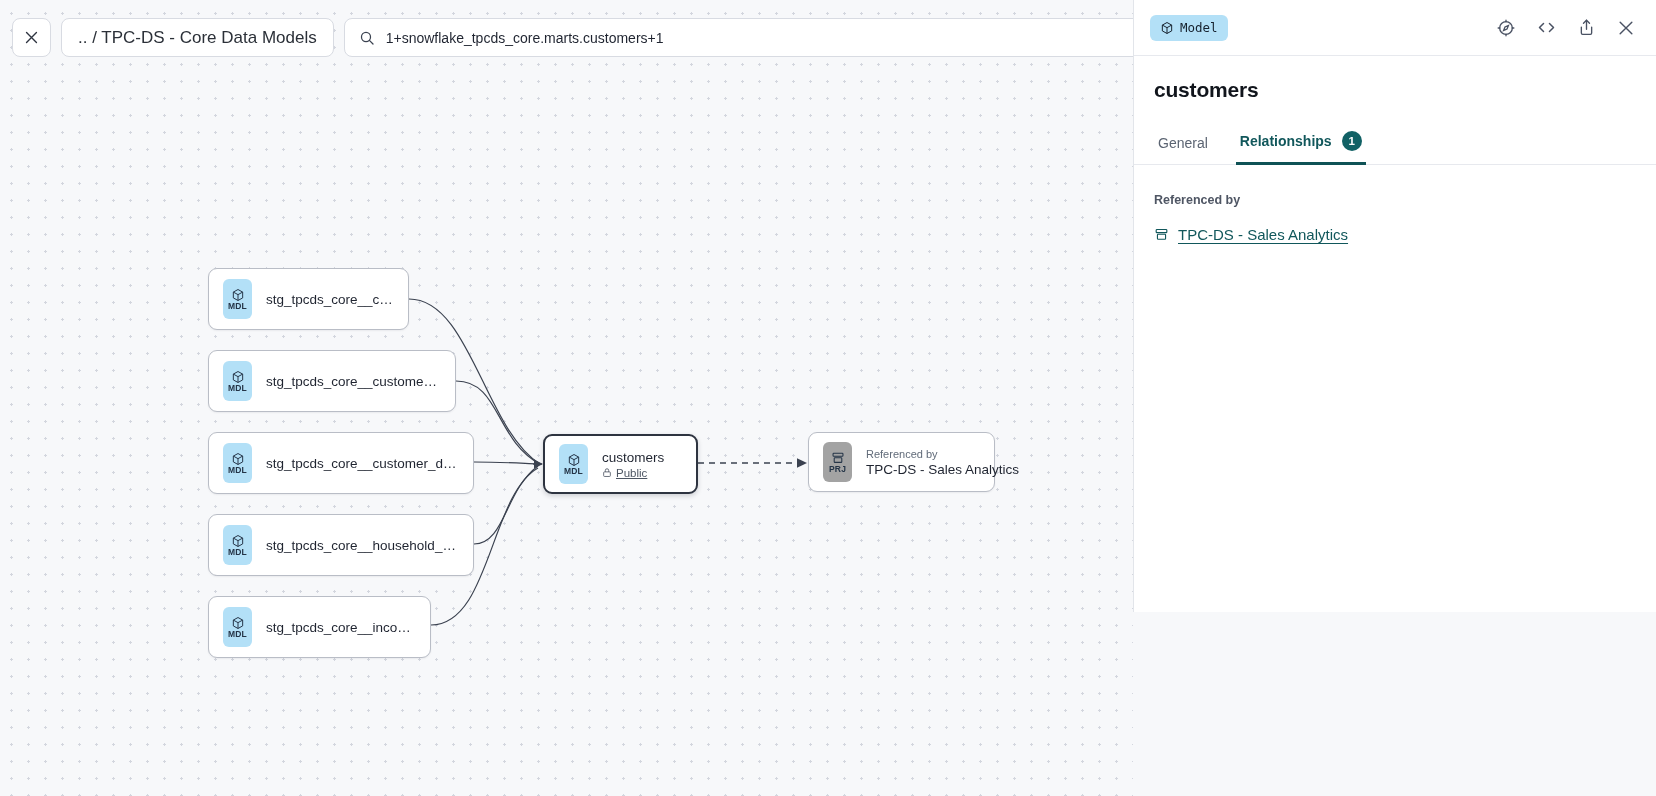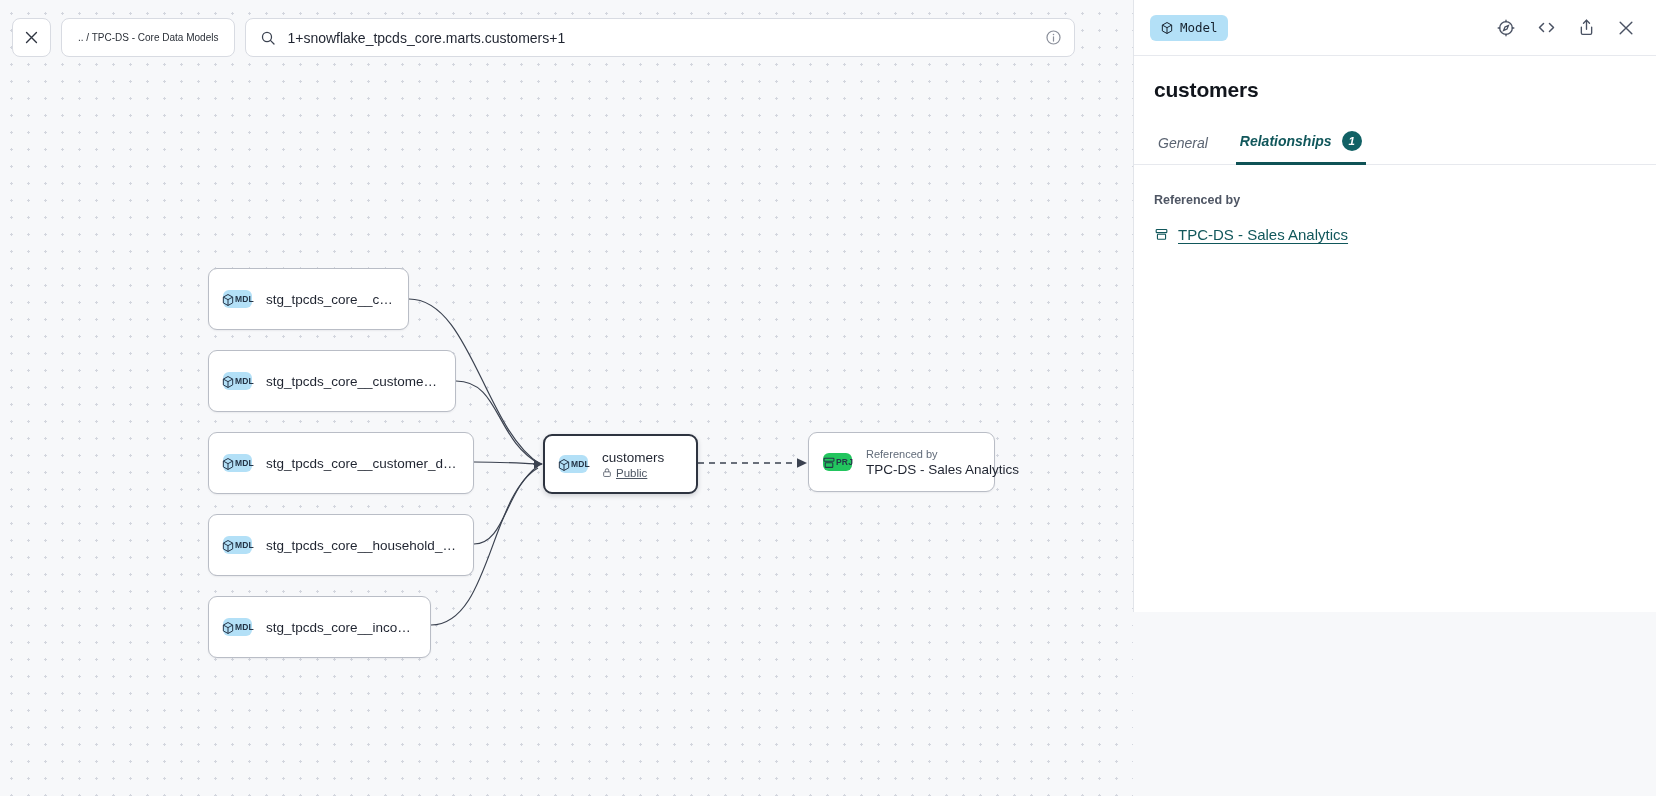--- a/index.html
+++ b/index.html
@@ -36,21 +36,21 @@
     display: flex; align-items: center; justify-content: center;
     cursor: pointer;
     color: #2e3440;
   }
   .tb-breadcrumb {
     height: 39px; padding: 0 16px;
     background: #fff;
     border: 1px solid #d8dbe2;
     border-radius: 8px;
     display: flex; align-items: center;
-    font-size: 10px; color: #2b3038;
+    font-size: 17px; color: #2b3038;
     cursor: pointer;
     white-space: nowrap;
   }
   .tb-search {
     height: 39px; width: 830px;
     background: #fff;
     border: 1px solid #d8dbe2;
     border-radius: 8px;
     display: flex; align-items: center;
     padding: 0 12px 0 14px;
@@ -75,29 +75,29 @@
     padding: 0 14px;
     gap: 14px;
     box-shadow: 0 1px 2px rgba(20,25,40,.06);
     cursor: pointer;
   }
   .node.selected {
     border: 2px solid #2e3440;
     box-shadow: 0 2px 5px rgba(20,25,40,.18);
   }
   .badge {
-    width: 29px; height: 18px;
+    width: 29px; height: 40px;
     border-radius: 6px;
-    display: flex; 
+    display: flex; flex-direction: column;
     align-items: center; justify-content: center;
     flex: 0 0 auto;
     gap: 0px;
   }
   .badge.mdl { background: #b3e0f7; color: #243447; }
-  .badge.prj { background: #22c55e; color: #243447; }
+  .badge.prj { background: #a3a3a3; color: #243447; }
   .badge .bicon { line-height: 0; margin-top: 1px; }
   .badge .btxt { font-size: 8.5px; font-weight: 700; letter-spacing: .2px; margin-top: -1px; }
   .node-label {
     font-size: 13.5px; color: #1f2430;
     white-space: nowrap; overflow: hidden; text-overflow: ellipsis;
   }
   .node-lines { display: flex; flex-direction: column; gap: 2px; min-width: 0; }
   .node-title { font-size: 13.5px; color: #1f2430; white-space: nowrap; }
   .node-sub {
     font-size: 11.5px; color: #4d5663;
@@ -130,21 +130,20 @@
   .panel-icons { margin-left: auto; display: flex; align-items: center; gap: 20px; color: #4a5263; }
   .panel-icons > span { display: flex; cursor: pointer; }
   #panel-head { padding: 22px 20px 0 20px; }
   #panel-head h1 { font-size: 21px; font-weight: 700; color: #11151c; letter-spacing: -.2px; }
   #panel-head .sub { margin-top: 7px; font-size: 12.5px; color: #3d4450; }
   #tabs {
     margin-top: 29px;
     display: flex; align-items: flex-end; gap: 24px;
     padding: 0 20px;
     border-bottom: 1px solid #e7e9ee;
-    font-style: italic;
   }
   .tab {
     padding: 0 4px 11px 4px;
     font-size: 14px; color: #5b6472;
     cursor: pointer;
     display: flex; align-items: center; gap: 10px;
     border-bottom: 3px solid transparent;
     margin-bottom: -1px;
   }
   .tab.active { color: #11575b; font-weight: 700; border-bottom-color: #0f5256; justify-content: flex-end; }

